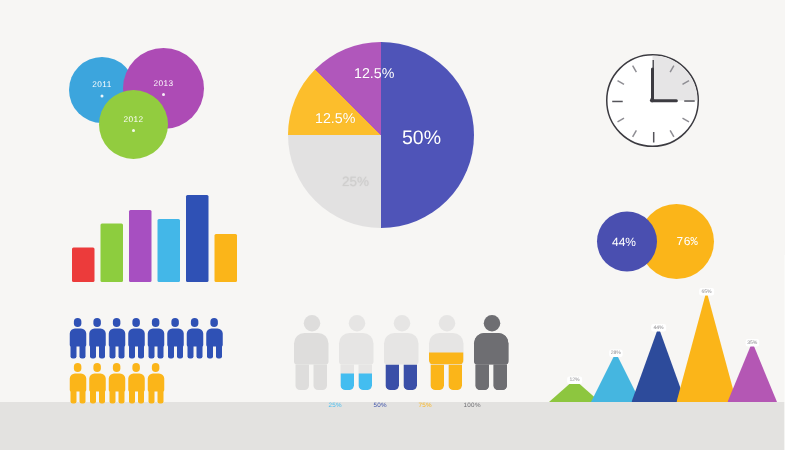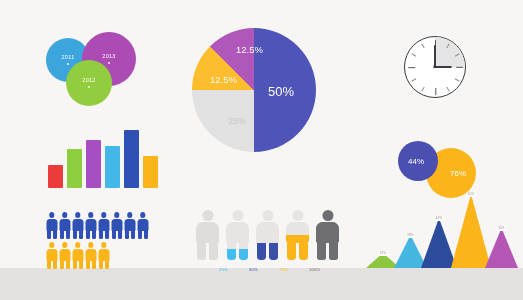--- a/index.html
+++ b/index.html
@@ -168,21 +168,21 @@
   }
 
   
   #duo { left: 398px; top: 136px; width: 74px; height: 50px; }
   .duo-circle {
     position: absolute; border-radius: 50%;
     display: flex; align-items: center; justify-content: center;
     color: #ffffff; font-size: 8px;
   }
   #duo-b { left: 0px;  top: 5px; width: 40px; height: 40px; background: #4a4fb0; z-index: 2; }
-  #duo-a { left: 28px; top: 12px; width: 50px; height: 50px; background: #fbb519; z-index: 1; }
+  #duo-a { left: 28px; top: 0px; width: 50px; height: 50px; background: #fbb519; z-index: 1; font-family: Liberation Mono, monospace; }
   #duo-b span { position: relative; left: -2px; }
   #duo-a span { position: relative; left: 7px; }
 
   
   #tri-wrap { left: 366px; bottom: 32px; width: 146px; height: 78px; }
   .tri { position: absolute; bottom: 0; }
   .tri-shape { width: 100%; height: 100%; }
   .tri-tag {
     position: absolute; left: 50%; transform: translateX(-50%);
     background: #ffffff;

